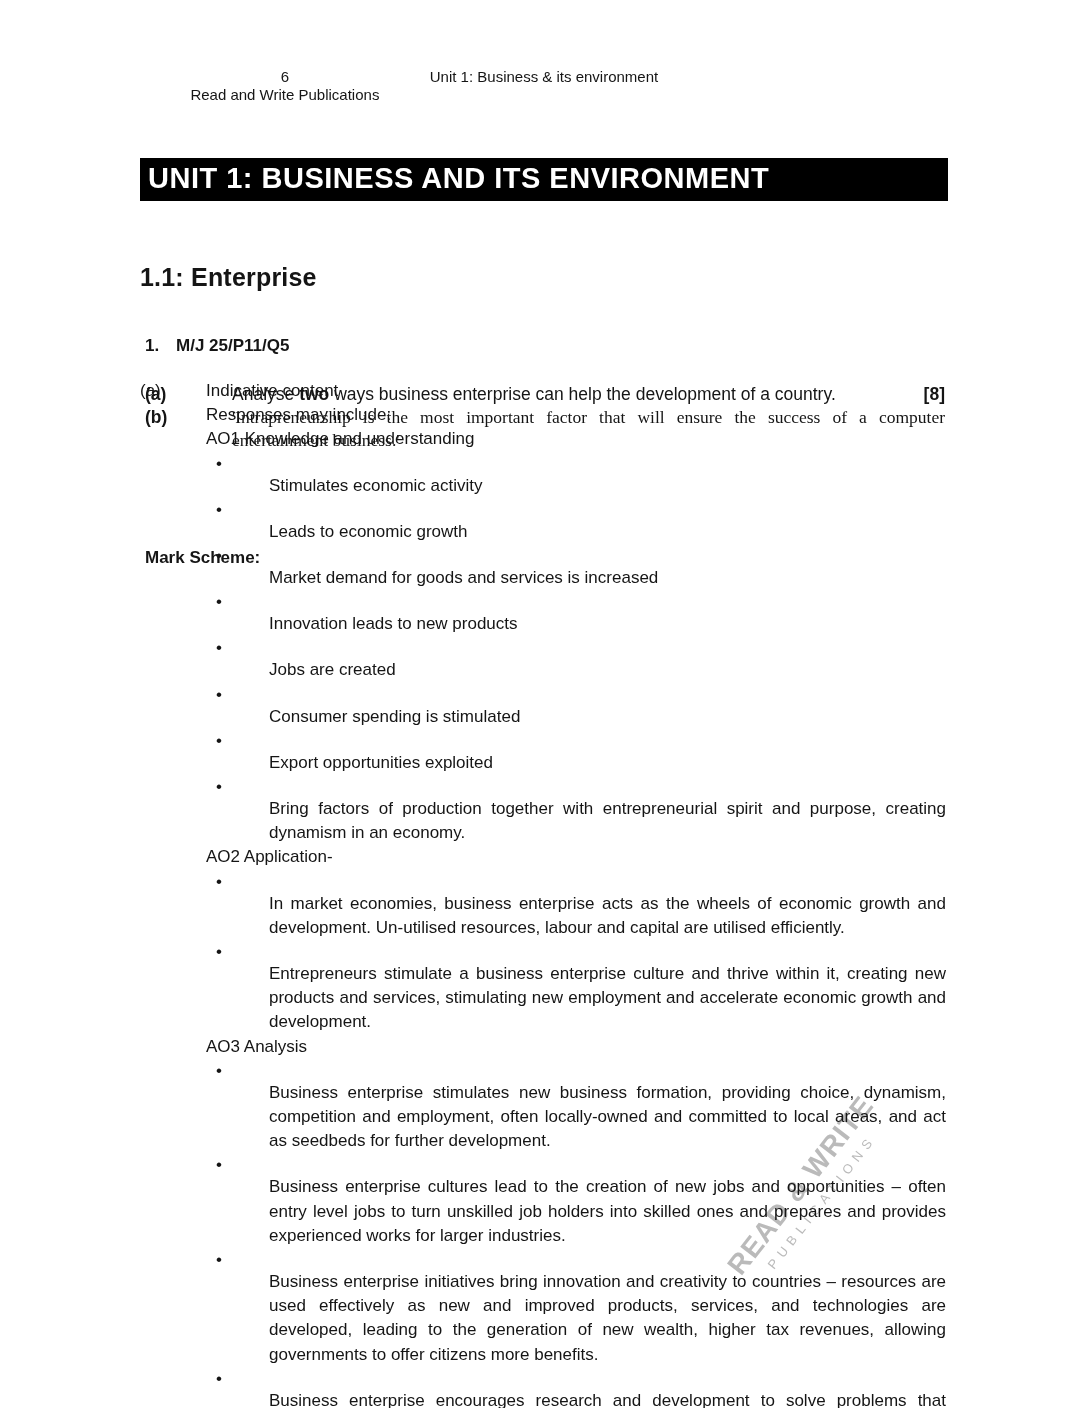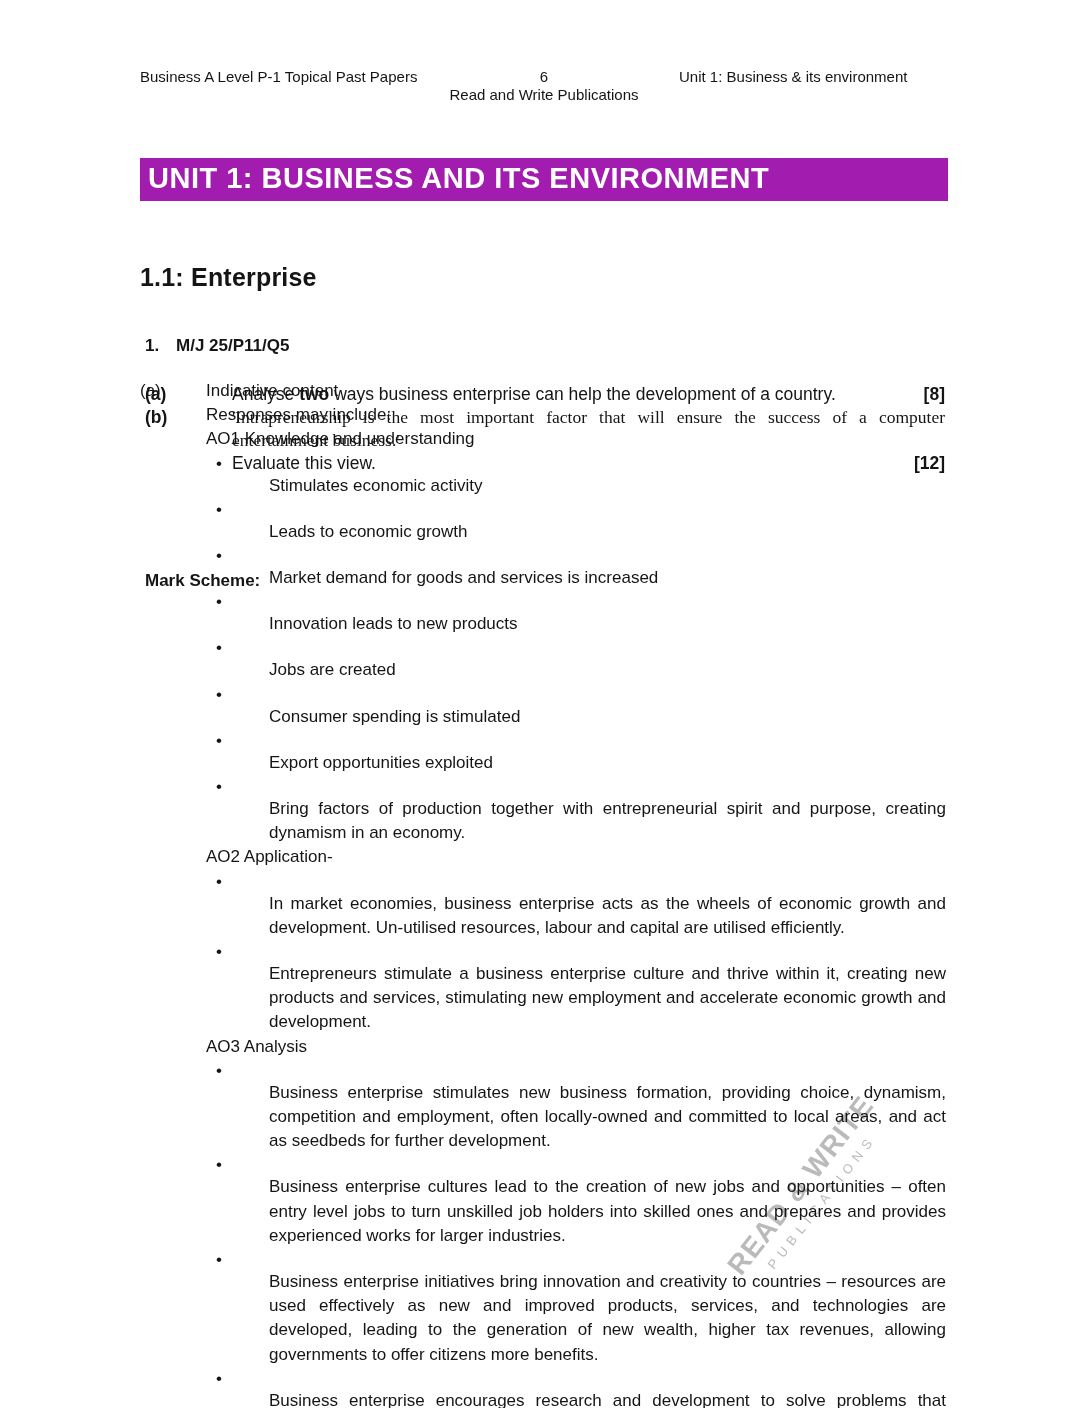--- a/index.html
+++ b/index.html
@@ -19,21 +19,21 @@
     display: grid; grid-template-columns: 1fr auto 1fr;
     font-size: 15px; line-height: 18px;
   }
   .header-left  { text-align: left; white-space: nowrap; }
   .header-center{ text-align: center; }
   .header-right { text-align: center; white-space: nowrap; }
 
   
   .banner {
     position: absolute; top: 122px; left: 140px; width: 792px;
-    background: #a21caf; color: #fff;
+    background: #000000; color: #fff;
     font-size: 29px; font-weight: 900; letter-spacing: 0.5px;
     padding: 4px 8px 6px 8px;
     font-family: "Liberation Sans", sans-serif;
   }
 
   
   .section-title {
     position: absolute; top: 184px; left: 140px;
     font-size: 25px; font-weight: bold; letter-spacing: 0.2px;
   }
@@ -93,21 +93,20 @@
 <body>
 
 <div class="page">
 
   <div class="watermark">
     <div class="watermark-line1">READ &amp; WRITE</div>
     <div class="watermark-line2">PUBLICATIONS</div>
   </div>
 
   <div class="header above">
-    <div class="header-left">Business A Level P-1 Topical Past Papers</div>
     <div class="header-center">
       <div>6</div>
       <div>Read and Write Publications</div>
     </div>
     <div class="header-right">Unit 1: Business &amp; its environment</div>
   </div>
 
   <div class="banner above">UNIT 1: BUSINESS AND ITS ENVIRONMENT</div>
 
   <div class="section-title above">1.1: Enterprise</div>
@@ -119,24 +118,20 @@
   <div class="question-block above">
     <div class="q-row">
       <div class="q-label">(a)</div>
       <div class="q-text"><span>Analyse </span><b>two</b><span> ways business enterprise can help the development of a country.</span></div>
       <div class="q-marks">[8]</div>
     </div>
     <div class="q-row">
       <div class="q-label">(b)</div>
       <div class="q-text">
         <div class="q-justify">'Intrapreneurship is the most important factor that will ensure the success of a computer entertainment business.'</div>
-        <div class="q-sub-row">
-          <div class="q-text2">Evaluate this view.</div>
-          <div class="q-marks">[12]</div>
-        </div>
       </div>
     </div>
   </div>
 
   <div class="ms-heading above">Mark Scheme:</div>
 
   <div class="ms-body">
     <div class="ms-part-label">(a)</div>
     <div class="ms-content">
       <div class="ms-bold">Indicative content</div>

